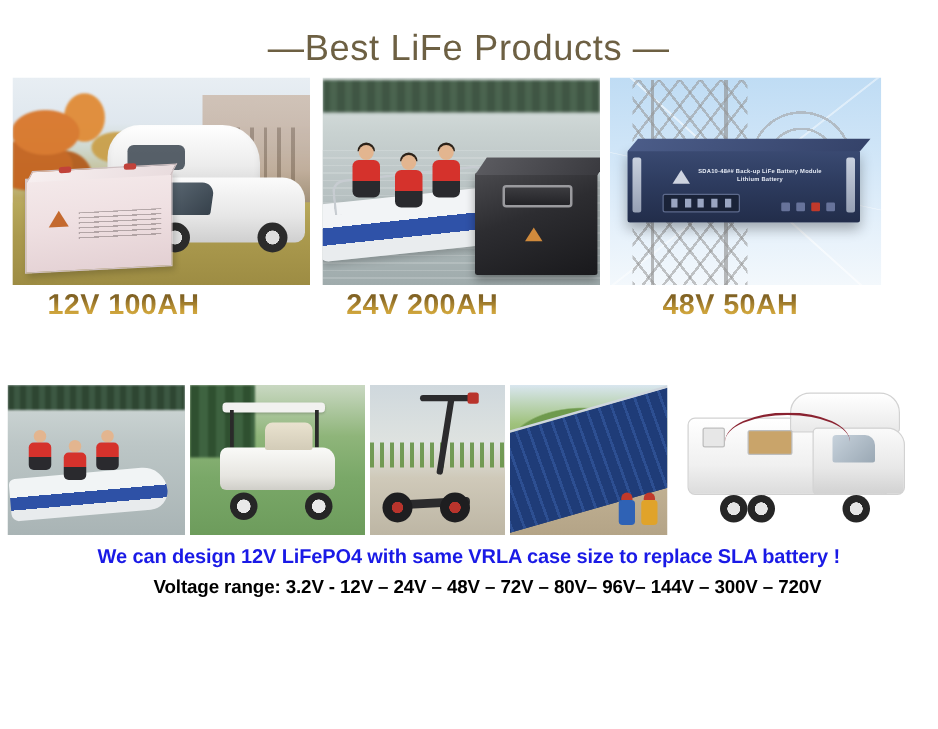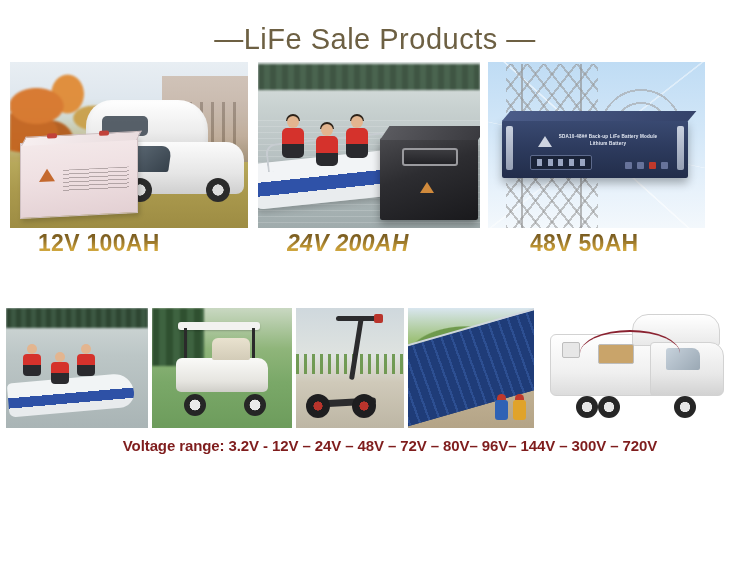--- a/index.html
+++ b/index.html
@@ -295,21 +295,21 @@
     font-weight: 700;
     letter-spacing: 0.3px;
     font-family: "Liberation Sans", sans-serif;
     background: linear-gradient(180deg, #6b4f16 0%, #8a6a28 34%, #c79c35 68%, #e2c05a 100%);
     -webkit-background-clip: text;
     background-clip: text;
     color: transparent;
     -webkit-text-fill-color: transparent;
   }
   .caption.k1 { left: 38px; }
-  .caption.k2 { left: 287px; font-style: italic; }
+  .caption.k2 { left: 277px; }
   .caption.k3 { left: 530px; }
 
   
   .app-strip {
     position: absolute;
     top: 308px;
     left: 0;
     width: 750px;
     height: 120px;
   }
@@ -421,27 +421,27 @@
     text-align: center;
   }
   .notice-line {
     font-family: "Liberation Sans", sans-serif;
     font-weight: 700;
     white-space: nowrap;
   }
   .n-attention { color: #1a1ae6; font-size: 15px; line-height: 22px; }
   .n-design    { color: #1a1ae6; font-size: 16px; line-height: 24px; letter-spacing: -0.1px; }
   .n-welcome   { color: #1a1ae6; font-size: 15px; line-height: 24px; }
-  .n-voltage   { color: #7f1d1d; font-size: 15px; line-height: 24px; letter-spacing: -0.1px; margin-left: 30px; }
+  .n-voltage   { color: #000000; font-size: 15px; line-height: 24px; letter-spacing: -0.1px; margin-left: 30px; }
   .n-capacity  { color: #111111; font-size: 15px; line-height: 24px; }
 </style>
 </head>
 <body>
 
-<div class="page-title">—LiFe Sale Products —</div>
+<div class="page-title">—Best LiFe Products —</div>
 
 <div class="product-row">
 
   <div class="product-cell c1">
     <div class="photo scene-rv-autumn">
       <div class="trees-left"></div>
       <div class="building"></div>
       <div class="grass"></div>
       <div class="van">
         <div class="van-over"></div>
@@ -596,14 +596,15 @@
       <div class="stripe"></div>
       <div class="rw r1"></div>
       <div class="rw r2"></div>
       <div class="rw r3"></div>
     </div>
   </div>
 
 </div>
 
 <div class="notice">
+  <div class="notice-line n-design">We can design 12V LiFePO4 with same VRLA case size to replace SLA battery !</div>
   <div class="notice-line n-voltage">Voltage range: 3.2V - 12V – 24V – 48V – 72V – 80V– 96V– 144V – 300V – 720V</div>
 </div>
 
 </body></html>

